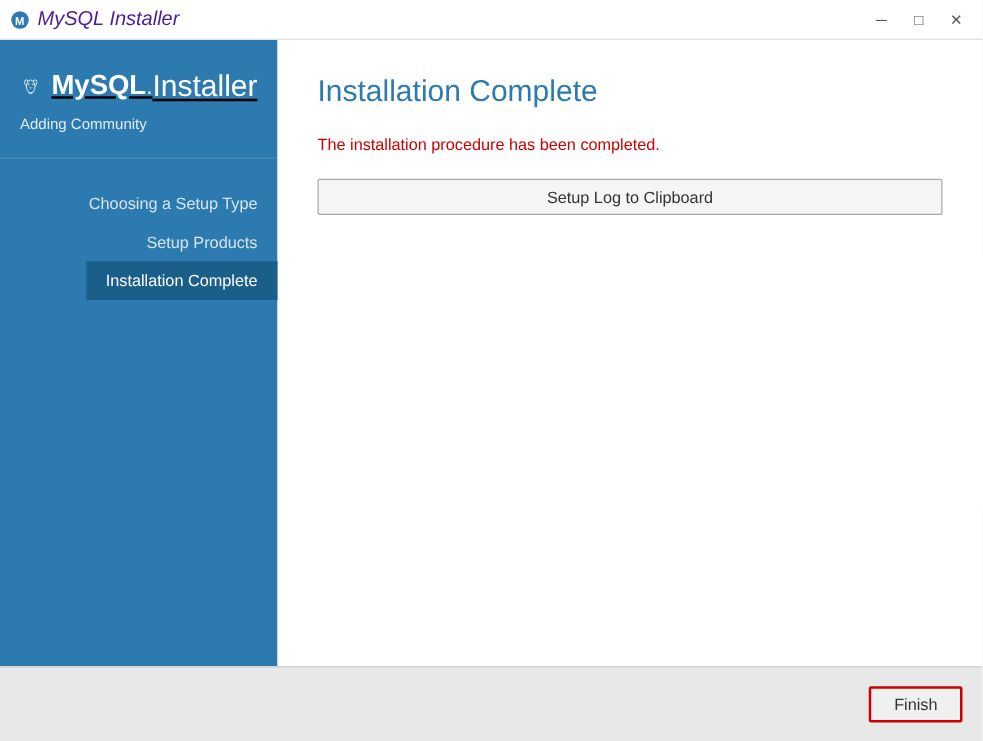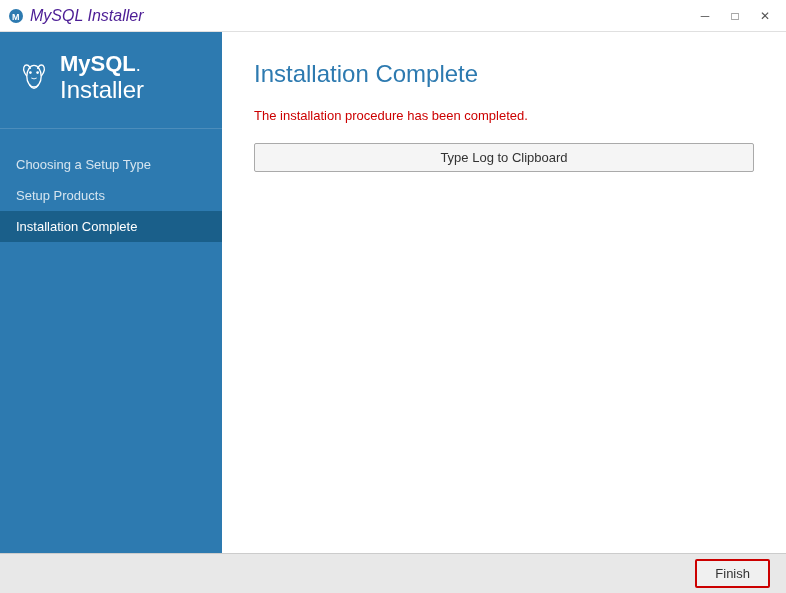--- a/index.html
+++ b/index.html
@@ -91,21 +91,21 @@
       margin-bottom: 4px;
     }
 
     .dolphin-icon {
       width: 36px;
       height: 36px;
     }
 
     .mysql-text {
       display: flex;
-      flex-direction: column;
+      text-decoration: underline;
     }
 
     .mysql-brand {
       font-size: 22px;
       font-weight: bold;
       color: #ffffff;
       letter-spacing: 0px;
       line-height: 1.1;
     }
 
@@ -118,20 +118,21 @@
     .adding-community {
       font-size: 12px;
       color: rgba(255,255,255,0.85);
       margin-top: 4px;
     }
 
     .sidebar-nav {
       padding: 20px 0;
       display: flex;
       flex-direction: column;
+      align-items: flex-end;
     }
 
     .nav-item {
       padding: 8px 16px;
       color: rgba(255,255,255,0.8);
       font-size: 13px;
       cursor: pointer;
       position: relative;
     }
 
@@ -167,21 +168,21 @@
       padding: 6px 20px;
       border: 1px solid #aaaaaa;
       background: #f5f5f5;
       color: #333;
       font-size: 13px;
       cursor: pointer;
       border-radius: 2px;
     }
 
     .bottom-bar {
-      height: 40px;
+      height: 60px;
       background: #e8e8e8;
       border-top: 1px solid #cccccc;
       display: flex;
       align-items: center;
       justify-content: flex-end;
       padding: 0 16px;
       gap: 8px;
       flex-shrink: 0;
     }
 
@@ -227,37 +228,38 @@
           <circle cx="24" cy="14" r="1.5" fill="white"></circle>
           <path d="M17 20 Q20 22 23 20" fill="none" stroke="white" stroke-width="1"></path>
         </svg>
         <div class="mysql-text">
           <div class="mysql-brand">
             <span>MySQL</span><span style="font-weight:300; font-size:18px;">.</span>
           </div>
           <div class="installer-label">Installer</div>
         </div>
       </div>
+      <div class="adding-community">Adding Community</div>
     </div>
 
     <div class="sidebar-nav">
       <div class="nav-item">
         <span>Choosing a Setup Type</span>
       </div>
       <div class="nav-item">
         <span>Setup Products</span>
       </div>
       <div class="nav-item active">
         <span>Installation Complete</span>
       </div>
     </div>
   </div>
 
   <div class="content-area">
     <h1 class="content-title">Installation Complete</h1>
     <p class="completion-message">The installation procedure has been completed.</p>
-    <button class="copy-log-btn">Type Log to Clipboard</button>
+    <button class="copy-log-btn">Setup Log to Clipboard</button>
   </div>
 </div>
 
 <div class="bottom-bar">
   <button class="finish-btn">Finish</button>
 </div>
 
 </body></html>

